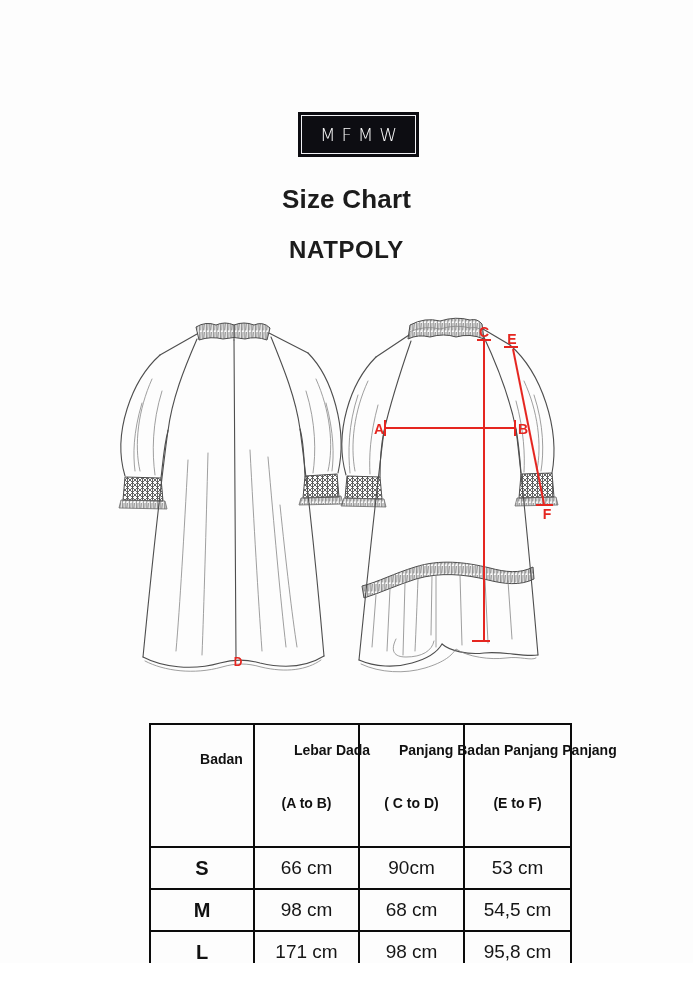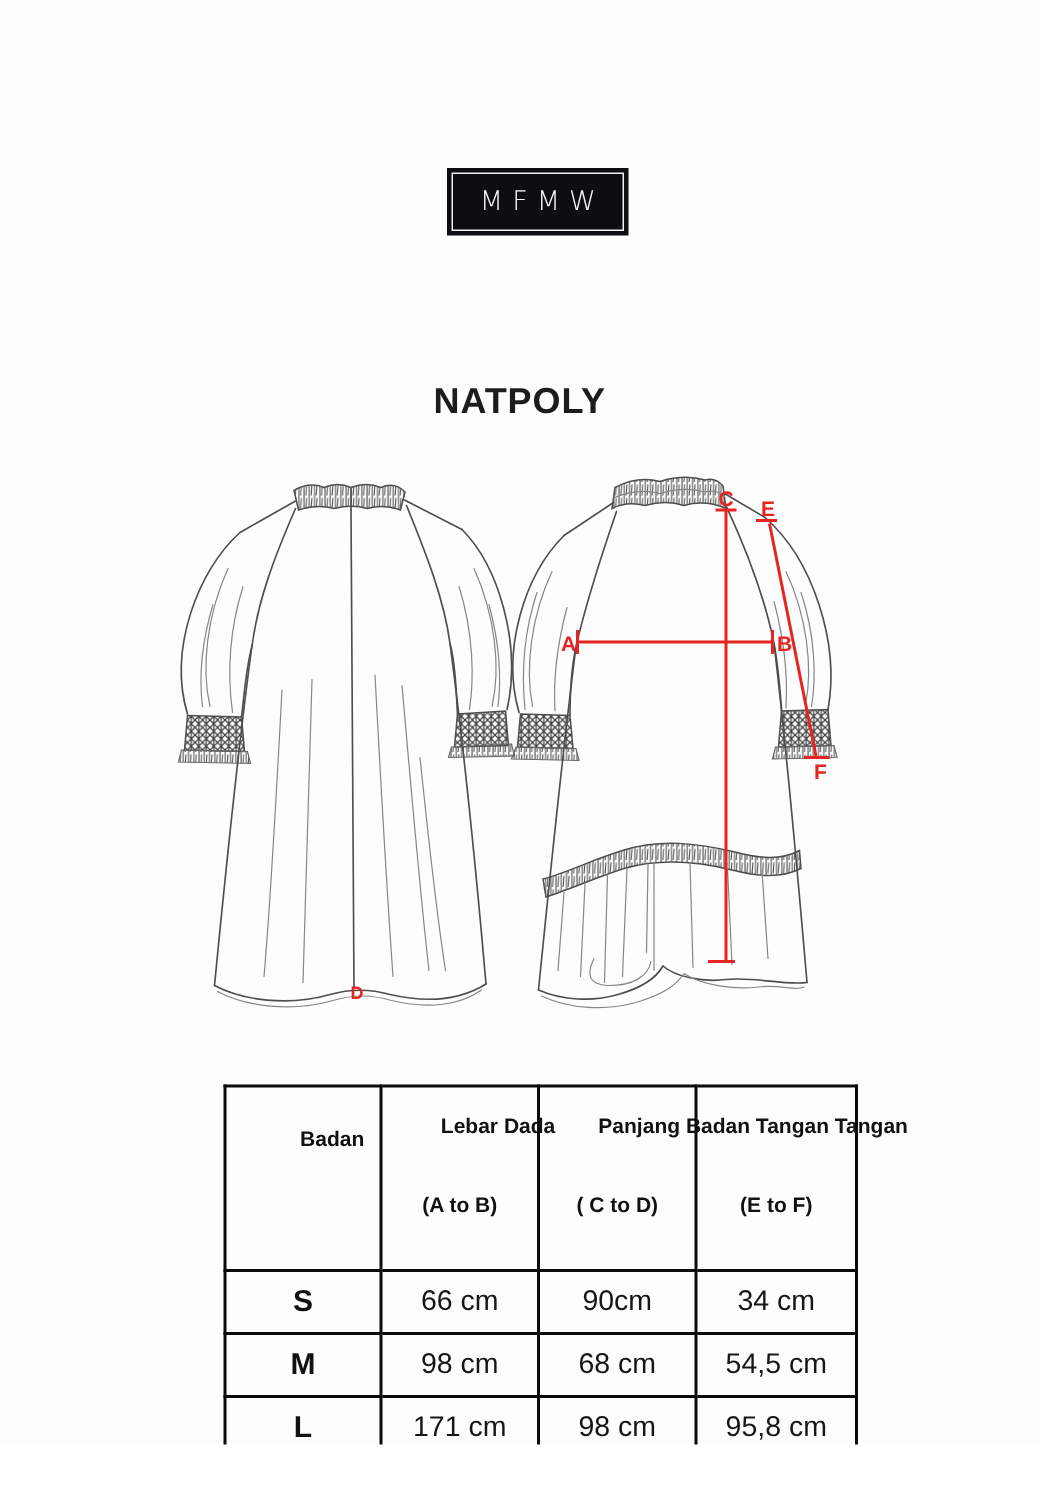--- a/index.html
+++ b/index.html
@@ -30,21 +30,21 @@
     font-family:"DejaVu Sans", sans-serif;
   }
 
   
   .page-title {
     position:absolute; top:186px; left:0; width:693px;
     text-align:center; font-size:26px; font-weight:bold;
     letter-spacing:0.2px; color:#1c1c1c; line-height:26px;
   }
   .product-name {
-    position:absolute; top:256px; left:0; width:693px;
+    position:absolute; top:238px; left:0; width:693px;
     text-align:center; font-size:24px; font-weight:bold;
     letter-spacing:0.6px; color:#1c1c1c; line-height:24px;
   }
 
   
   .diagram-wrap { position:absolute; left:100px; top:295px; width:480px; height:400px; }
   .sketch-line   { fill:none; stroke:#4e4e4e; stroke-width:1.1; stroke-linecap:round; }
   .sketch-thin   { fill:none; stroke:#868686; stroke-width:0.8; stroke-linecap:round; }
   .ruffle-band   { fill:url(#hatchV); stroke:#4e4e4e; stroke-width:1; }
   .smock-cuff    { fill:url(#smock);  stroke:#4e4e4e; stroke-width:1; }
@@ -72,20 +72,21 @@
 </head>
 <body>
 
 <div class="page">
 
   <div class="logo-box">
     <div class="logo-inner-border"></div>
     <span class="logo-text">MFMW</span>
   </div>
 
+  <div class="page-title">Size Chart</div>
   <div class="product-name">NATPOLY</div>
 
   <div class="diagram-wrap">
     <svg width="480" height="400" viewBox="0 0 480 400">
       <defs>
         <pattern id="hatchV" width="3.5" height="9" patternUnits="userSpaceOnUse">
           <path d="M1.2,0 L1.2,9 M2.9,1 L2.4,8.4" stroke="#4e4e4e" stroke-width="0.7" fill="none"></path>
         </pattern>
         <pattern id="smock" width="5" height="5" patternUnits="userSpaceOnUse">
           <path d="M0,5 L5,0 M0,0 L5,5 M2.5,-0.5 L2.5,5.5" stroke="#3f3f3f" stroke-width="0.8" fill="none"></path>
@@ -207,30 +208,30 @@
         <th>
           <span>Badan</span><span class="sub"></span>
         </th>
         <th>
           <span>Lebar Dada</span><span class="sub">(A to B)</span>
         </th>
         <th>
           <span>Panjang Badan</span><span class="sub">( C to D)</span>
         </th>
         <th>
-          <span>Tangan Tangan</span><span class="sub">(E to F)</span>
+          <span>Panjang Panjang</span><span class="sub">(E to F)</span>
         </th>
       </tr>
     </thead>
     <tbody>
       <tr>
         <td class="size-cell">S</td>
         <td class="value-cell">66 cm</td>
         <td class="value-cell">90cm</td>
-        <td class="value-cell">34 cm</td>
+        <td class="value-cell">53 cm</td>
       </tr>
       <tr>
         <td class="size-cell">M</td>
         <td class="value-cell">98 cm</td>
         <td class="value-cell">68 cm</td>
         <td class="value-cell">54,5 cm</td>
       </tr>
       <tr>
         <td class="size-cell">L</td>
         <td class="value-cell">171 cm</td>

